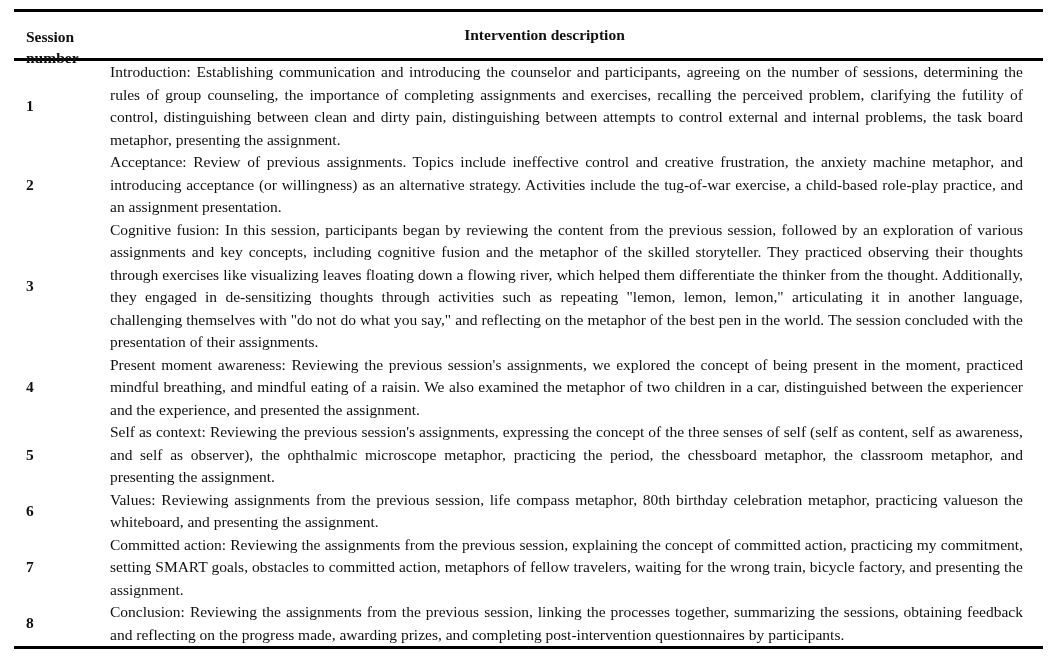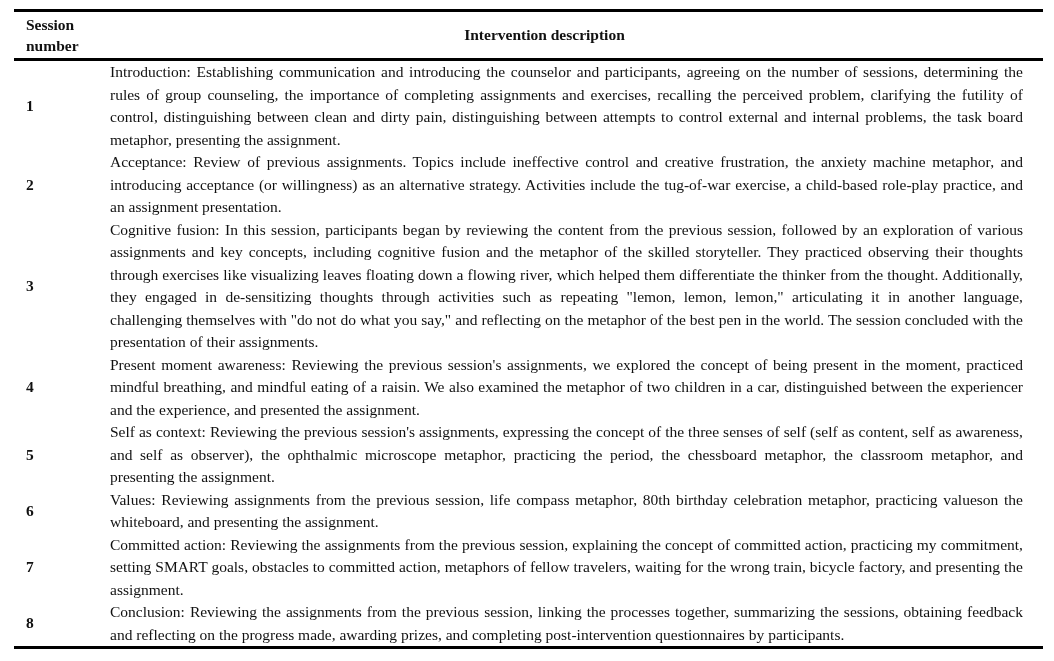--- a/index.html
+++ b/index.html
@@ -1,21 +1,21 @@
 <!DOCTYPE html>
 <html><head>
 <meta charset="utf-8">
 <style>
   html, body { margin: 0; padding: 0; background: #ffffff; }
   body { width: 1054px; height: 661px; position: relative; overflow: hidden;
          font-family: "Liberation Serif", "DejaVu Serif", serif; color: #111; }
   .table { position: absolute; left: 14px; top: 9px; width: 1029px;
            border-top: 3px solid #000; border-bottom: 3px solid #000; }
   .hdr { display: flex; height: 46px; border-bottom: 3px solid #000; font-weight: bold; font-size: 15.5px; }
-  .hdr .c1 { width: 80px; padding-left: 12px; line-height: 21px; padding-top: 2px; }
+  .hdr .c1 { width: 80px; padding-left: 12px; line-height: 21px; padding-top: 14px; }
   .hdr .c2 { flex: 1; display: flex; align-items: center; justify-content: center; padding-right: 60px; }
   .row { display: flex; font-size: 15.5px; line-height: 22.5px; }
   .row .num { width: 84px; padding-left: 12px; font-weight: bold; display: flex; align-items: center; }
   .row .desc { flex: 1; text-align: justify; text-align-last: left; padding-right: 20px; }
 </style>
 </head>
 <body>
 
 <div class="table">
   <div class="hdr">

